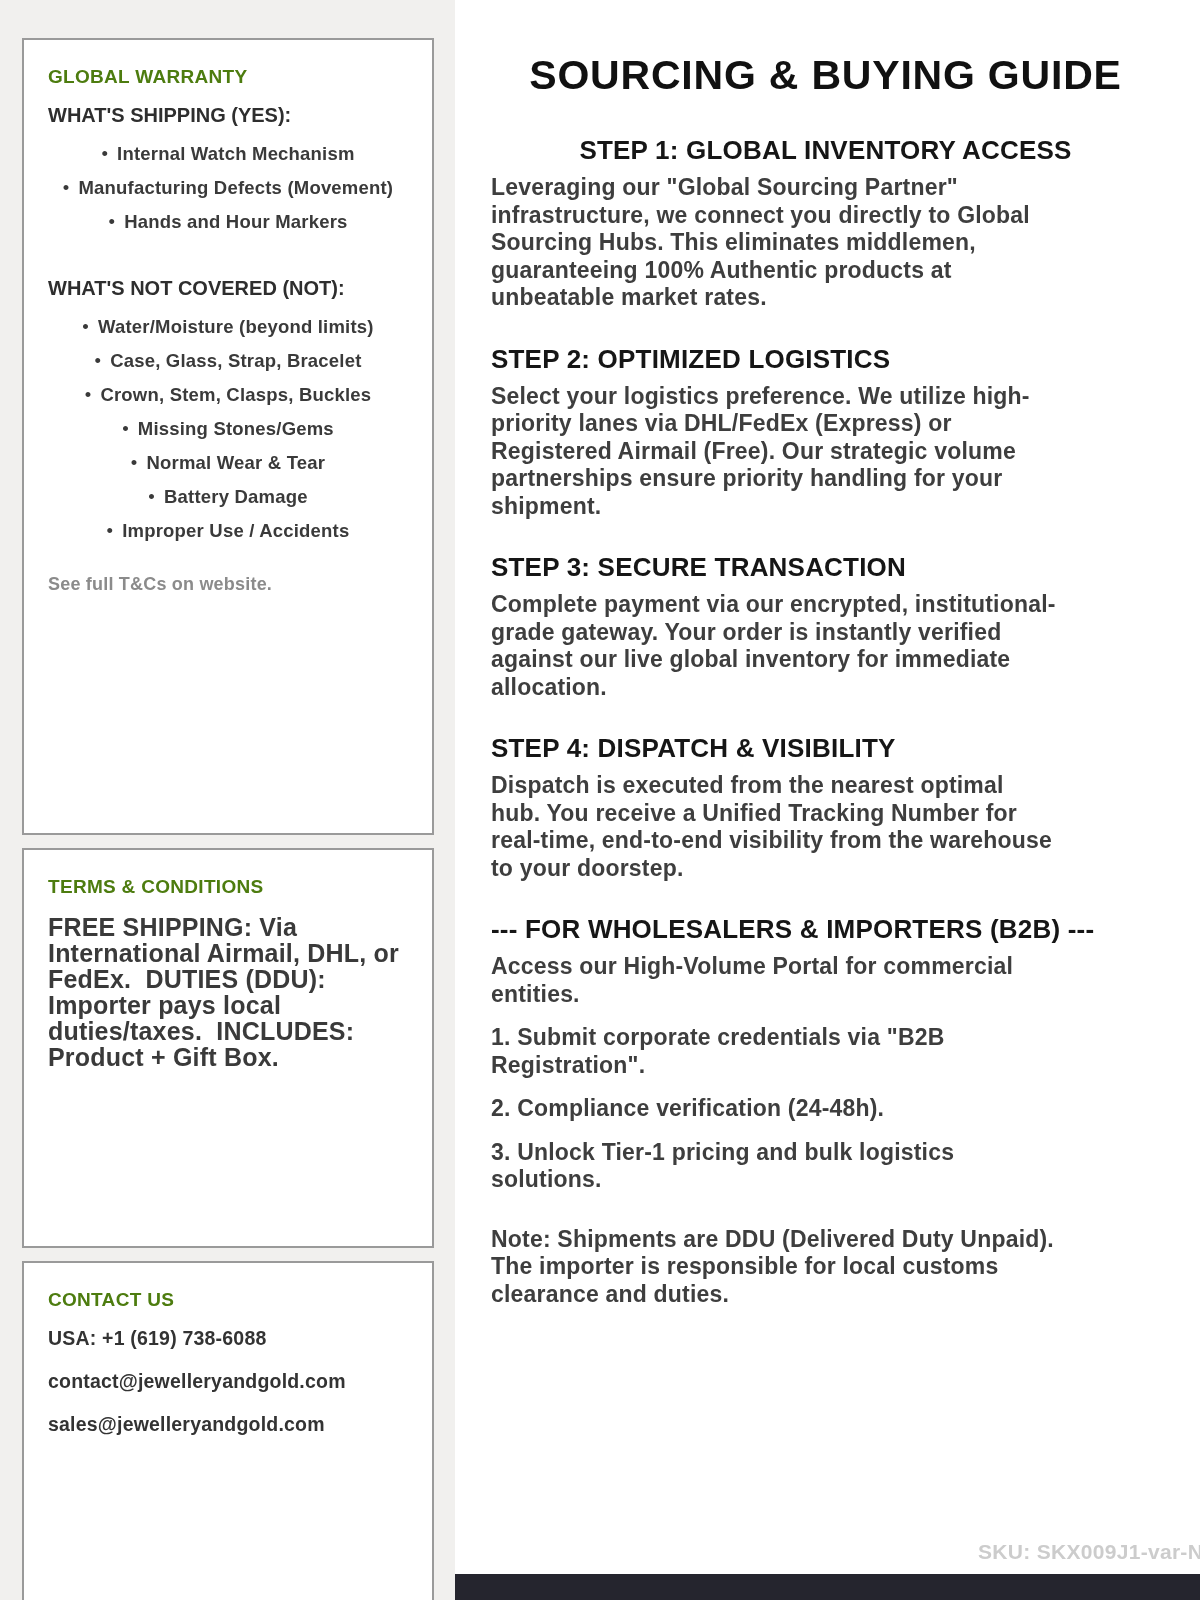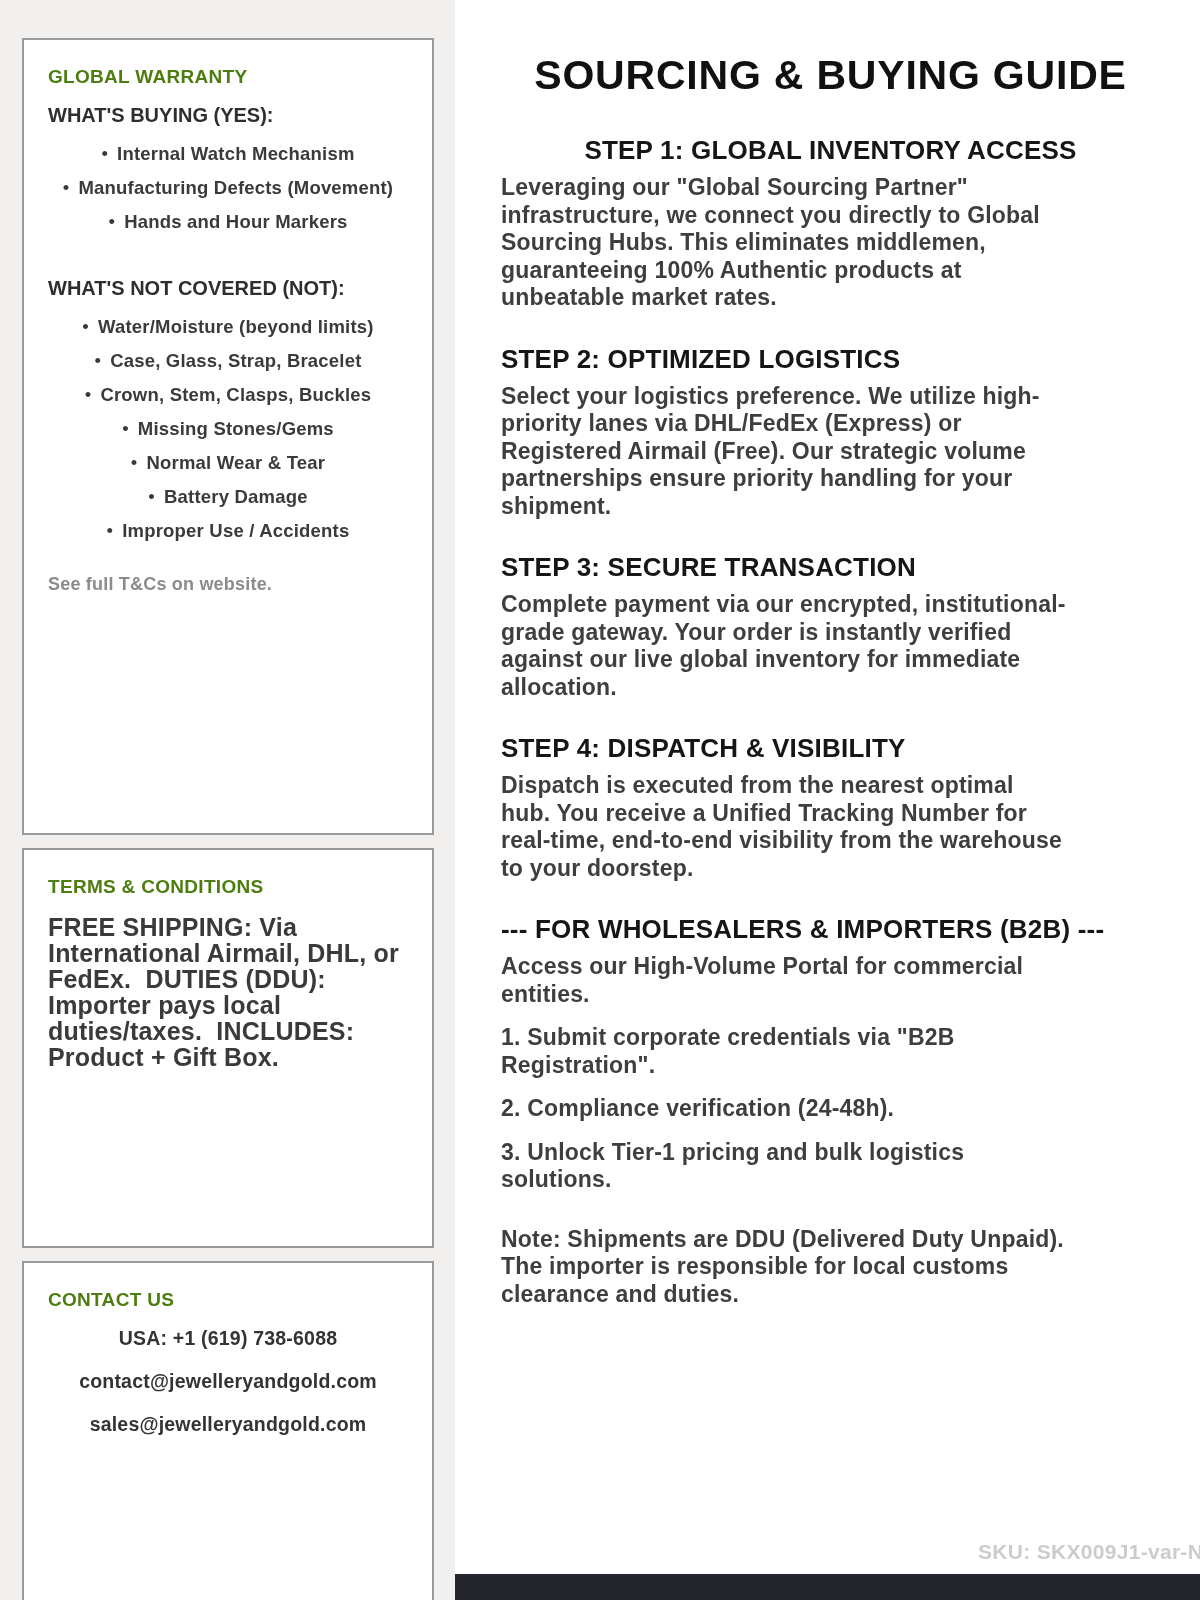--- a/index.html
+++ b/index.html
@@ -75,30 +75,29 @@
     line-height: 26px;
     letter-spacing: 0.2px;
     white-space: pre-wrap;
   }
   .contact-line {
     font-size: 19.5px;
     font-weight: bold;
     color: #333333;
     margin-bottom: 20px;
     letter-spacing: 0.2px;
-    text-align: center;
   }
 
   
   .main {
     position: absolute;
     left: 455px; top: 0;
     width: 745px;
     height: 1600px;
-    padding: 52px 40px 0 46px;
+    padding: 52px 40px 0 36px;
   }
   .main h1 {
     font-size: 41px;
     font-weight: bold;
     color: #111111;
     letter-spacing: 0.8px;
     text-align: center;
     margin-bottom: 36px;
   }
   .step h2, .b2b h2 {
@@ -141,21 +140,21 @@
 </style>
 </head>
 <body>
 
 <div class="page">
 
   <aside class="sidebar">
 
     <section class="card card-warranty">
       <h2>GLOBAL WARRANTY</h2>
-      <h3>WHAT'S BUYING (YES):</h3>
+      <h3>WHAT'S SHIPPING (YES):</h3>
       <ul>
         <li>Internal Watch Mechanism</li>
         <li>Manufacturing Defects (Movement)</li>
         <li>Hands and Hour Markers</li>
       </ul>
       <h3 class="subhead-gap">WHAT'S NOT COVERED (NOT):</h3>
       <ul>
         <li>Water/Moisture (beyond limits)</li>
         <li>Case, Glass, Strap, Bracelet</li>
         <li>Crown, Stem, Clasps, Buckles</li>

